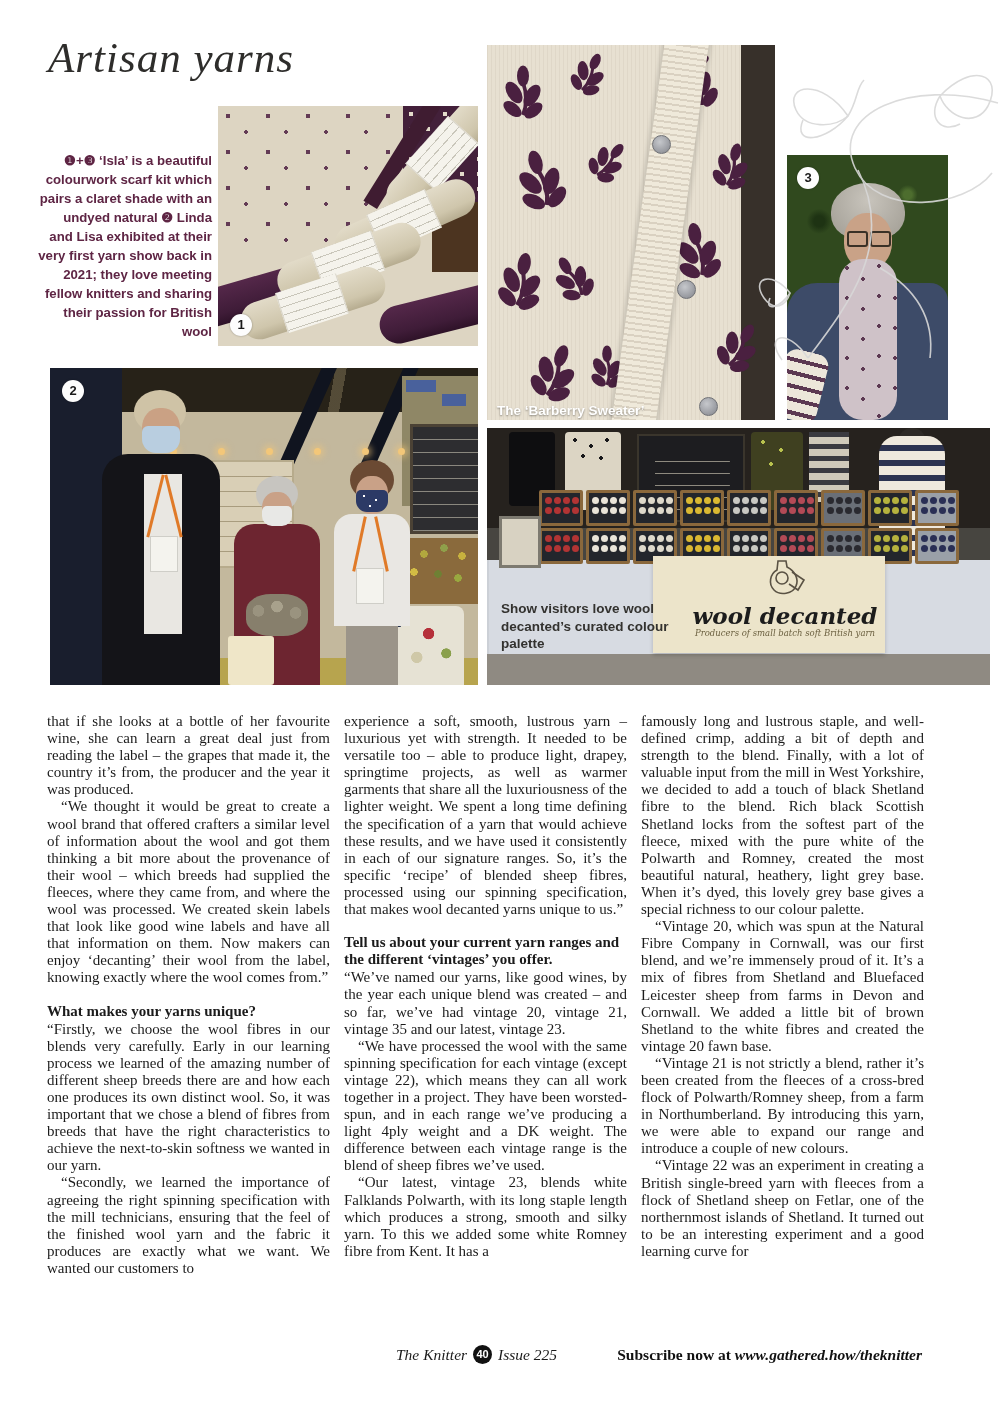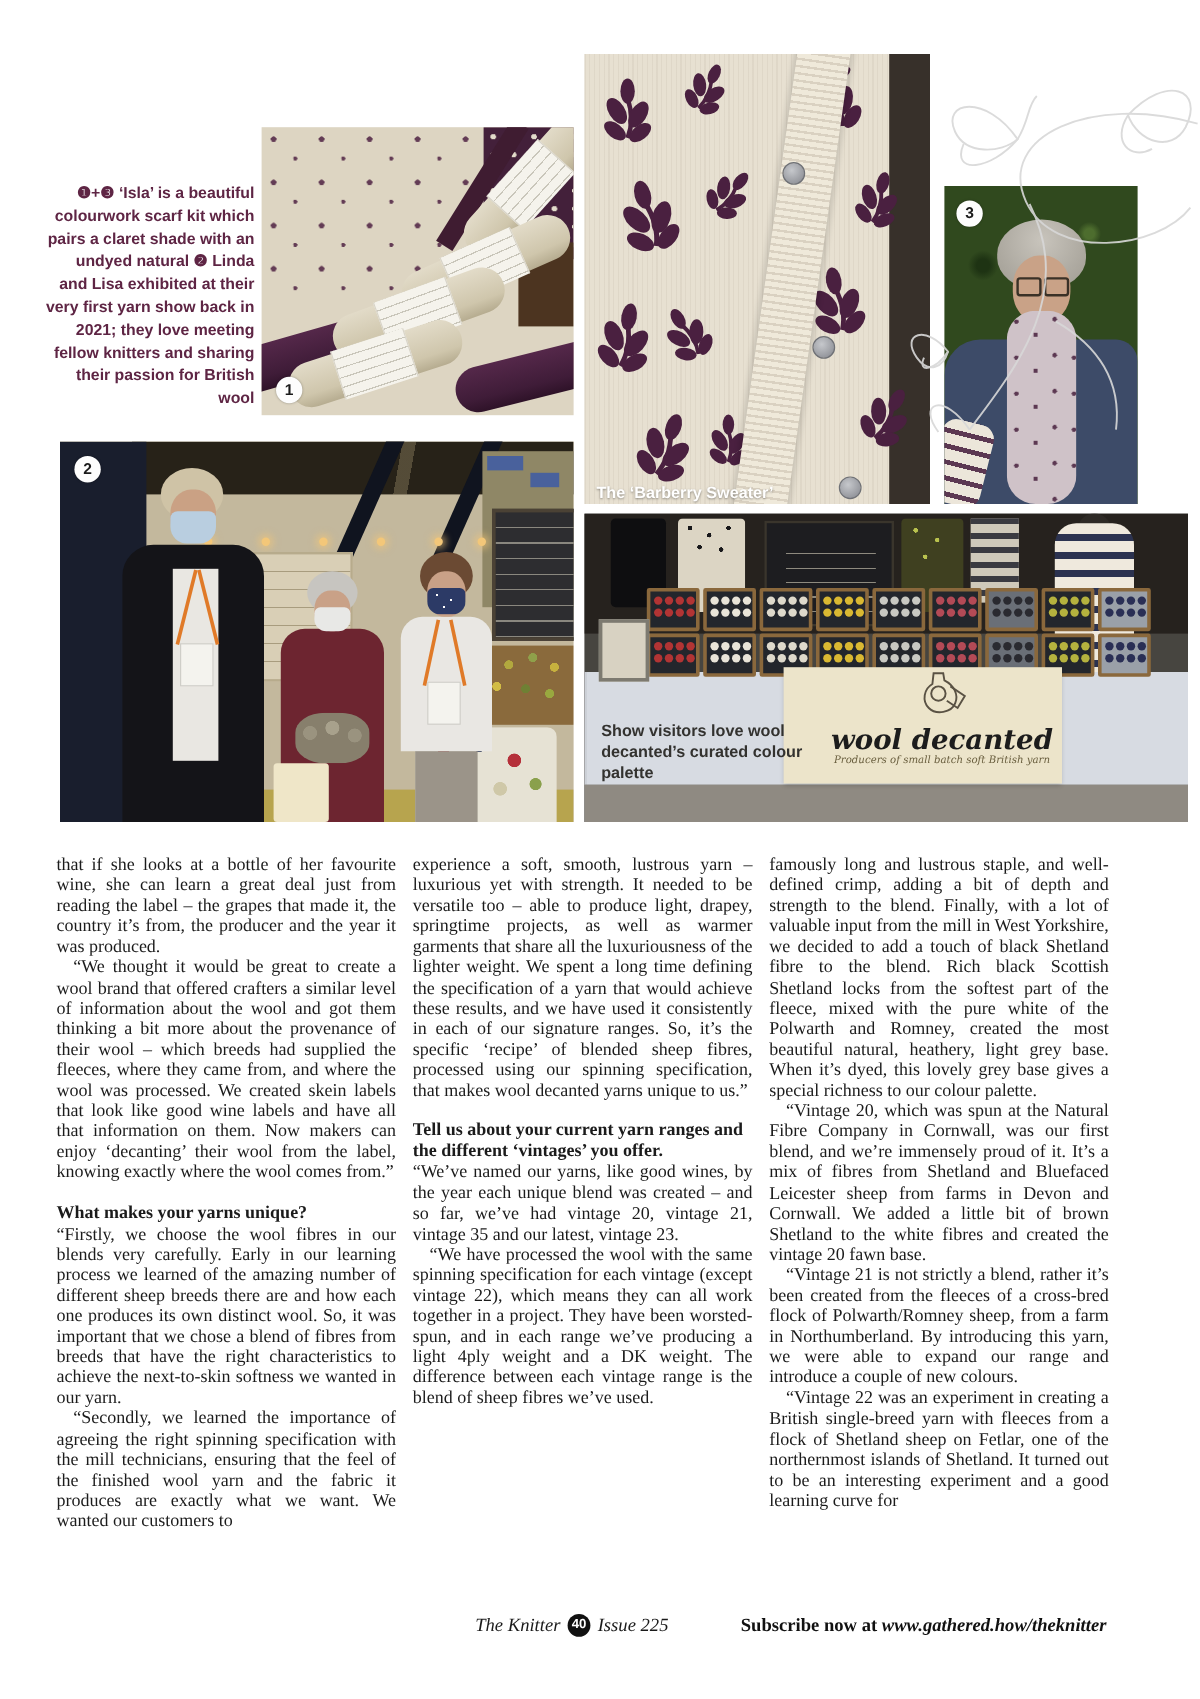--- a/index.html
+++ b/index.html
@@ -189,20 +189,21 @@
   .page-badge{display:inline-block;width:19px;height:19px;border-radius:50%;background:#111;
      color:#fff;font:bold 11px/19px "Liberation Sans",sans-serif;text-align:center;font-style:normal;}
   .footer-right{position:absolute;right:78px;top:1345px;font:bold 15.5px/19px "Liberation Serif",serif;color:#111;}
   .footer-right .url{font-style:italic;}
 </style>
 </head>
 <body>
 
 <div class="page">
 
+  <div class="title">Artisan yarns</div>
 
   <div class="kit-caption">❶+❸ ‘Isla’ is a beautiful colourwork scarf kit which pairs a claret shade with an undyed natural ❷ Linda and Lisa exhibited at their very first yarn show back in 2021; they love meeting fellow knitters and sharing their passion for British wool</div>
 
   <div class="ph" id="photo-kit">
     <div class="fab-dots"></div>
     <div class="fab-diamond"></div>
     <div class="ribbon"></div>
     <div class="wood"></div>
     <div class="skein plum" style="left:-28px;top:168px;transform:rotate(-16deg);"></div>
     <div class="skein" style="left:150px;top:28px;transform:rotate(-48deg);">
@@ -444,20 +445,21 @@
     <h3>What makes your yarns unique?</h3>
     <p>“Firstly, we choose the wool fibres in our blends very carefully. Early in our learning process we learned of the amazing number of different sheep breeds there are and how each one produces its own distinct wool. So, it was important that we chose a blend of fibres from breeds that have the right characteristics to achieve the next-to-skin softness we wanted in our yarn.</p>
     <p class="ind">“Secondly, we learned the importance of agreeing the right spinning specification with the mill technicians, ensuring that the feel of the finished wool yarn and the fabric it produces are exactly what we want. We wanted our customers to</p>
   </div>
 
   <div class="col" style="left:344px;">
     <p>experience a soft, smooth, lustrous yarn – luxurious yet with strength. It needed to be versatile too – able to produce light, drapey, springtime projects, as well as warmer garments that share all the luxuriousness of the lighter weight. We spent a long time defining the specification of a yarn that would achieve these results, and we have used it consistently in each of our signature ranges. So, it’s the specific ‘recipe’ of blended sheep fibres, processed using our spinning specification, that makes wool decanted yarns unique to us.”</p>
     <h3>Tell us about your current yarn ranges and the different ‘vintages’ you offer.</h3>
     <p>“We’ve named our yarns, like good wines, by the year each unique blend was created – and so far, we’ve had vintage 20, vintage 21, vintage 35 and our latest, vintage 23.</p>
     <p class="ind">“We have processed the wool with the same spinning specification for each vintage (except vintage 22), which means they can all work together in a project. They have been worsted-spun, and in each range we’ve producing a light 4ply weight and a DK weight. The difference between each vintage range is the blend of sheep fibres we’ve used.</p>
+    <p class="ind">“Our latest, vintage 23, blends white Falklands Polwarth, with its long staple length which produces a strong, smooth and silky yarn. To this we added some white Romney fibre from Kent. It has a</p>
   </div>
 
   <div class="col" style="left:641px;">
     <p>famously long and lustrous staple, and well-defined crimp, adding a bit of depth and strength to the blend. Finally, with a lot of valuable input from the mill in West Yorkshire, we decided to add a touch of black Shetland fibre to the blend. Rich black Scottish Shetland locks from the softest part of the fleece, mixed with the pure white of the Polwarth and Romney, created the most beautiful natural, heathery, light grey base. When it’s dyed, this lovely grey base gives a special richness to our colour palette.</p>
     <p class="ind">“Vintage 20, which was spun at the Natural Fibre Company in Cornwall, was our first blend, and we’re immensely proud of it. It’s a mix of fibres from Shetland and Bluefaced Leicester sheep from farms in Devon and Cornwall. We added a little bit of brown Shetland to the white fibres and created the vintage 20 fawn base.</p>
     <p class="ind">“Vintage 21 is not strictly a blend, rather it’s been created from the fleeces of a cross-bred flock of Polwarth/Romney sheep, from a farm in Northumberland. By introducing this yarn, we were able to expand our range and introduce a couple of new colours.</p>
     <p class="ind">“Vintage 22 was an experiment in creating a British single-breed yarn with fleeces from a flock of Shetland sheep on Fetlar, one of the northernmost islands of Shetland. It turned out to be an interesting experiment and a good learning curve for</p>
   </div>
 
   <div class="footer-left">

